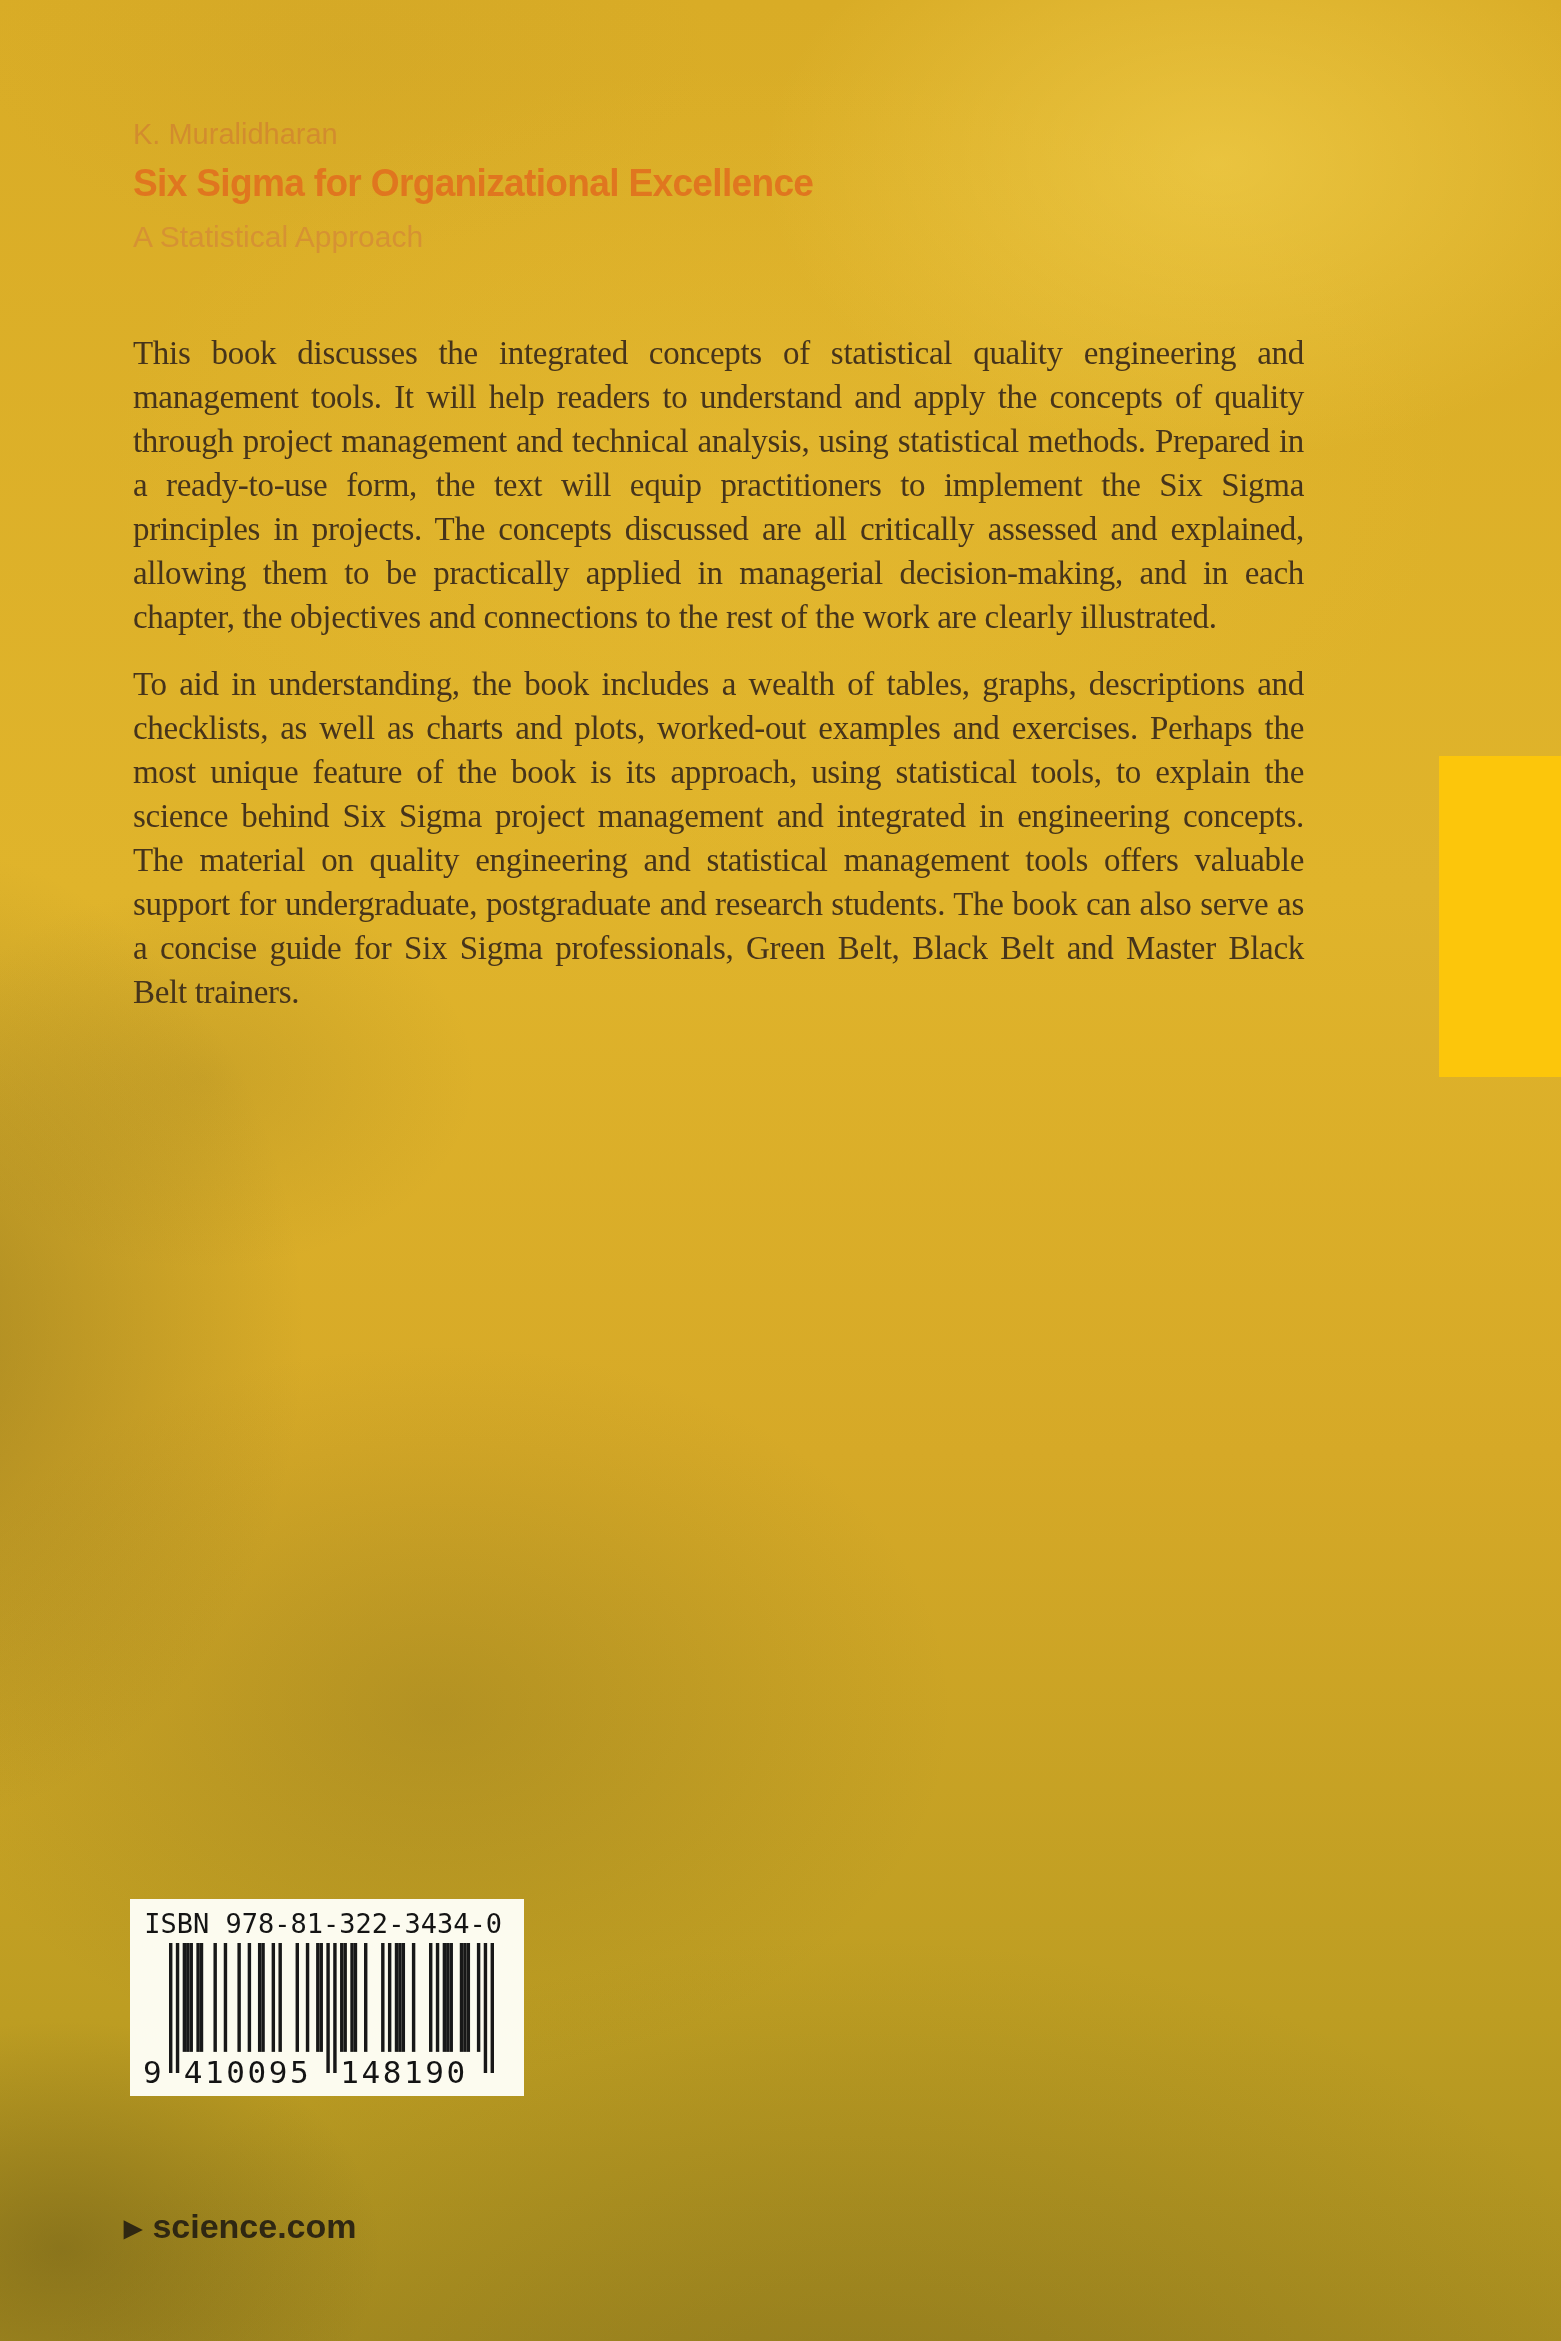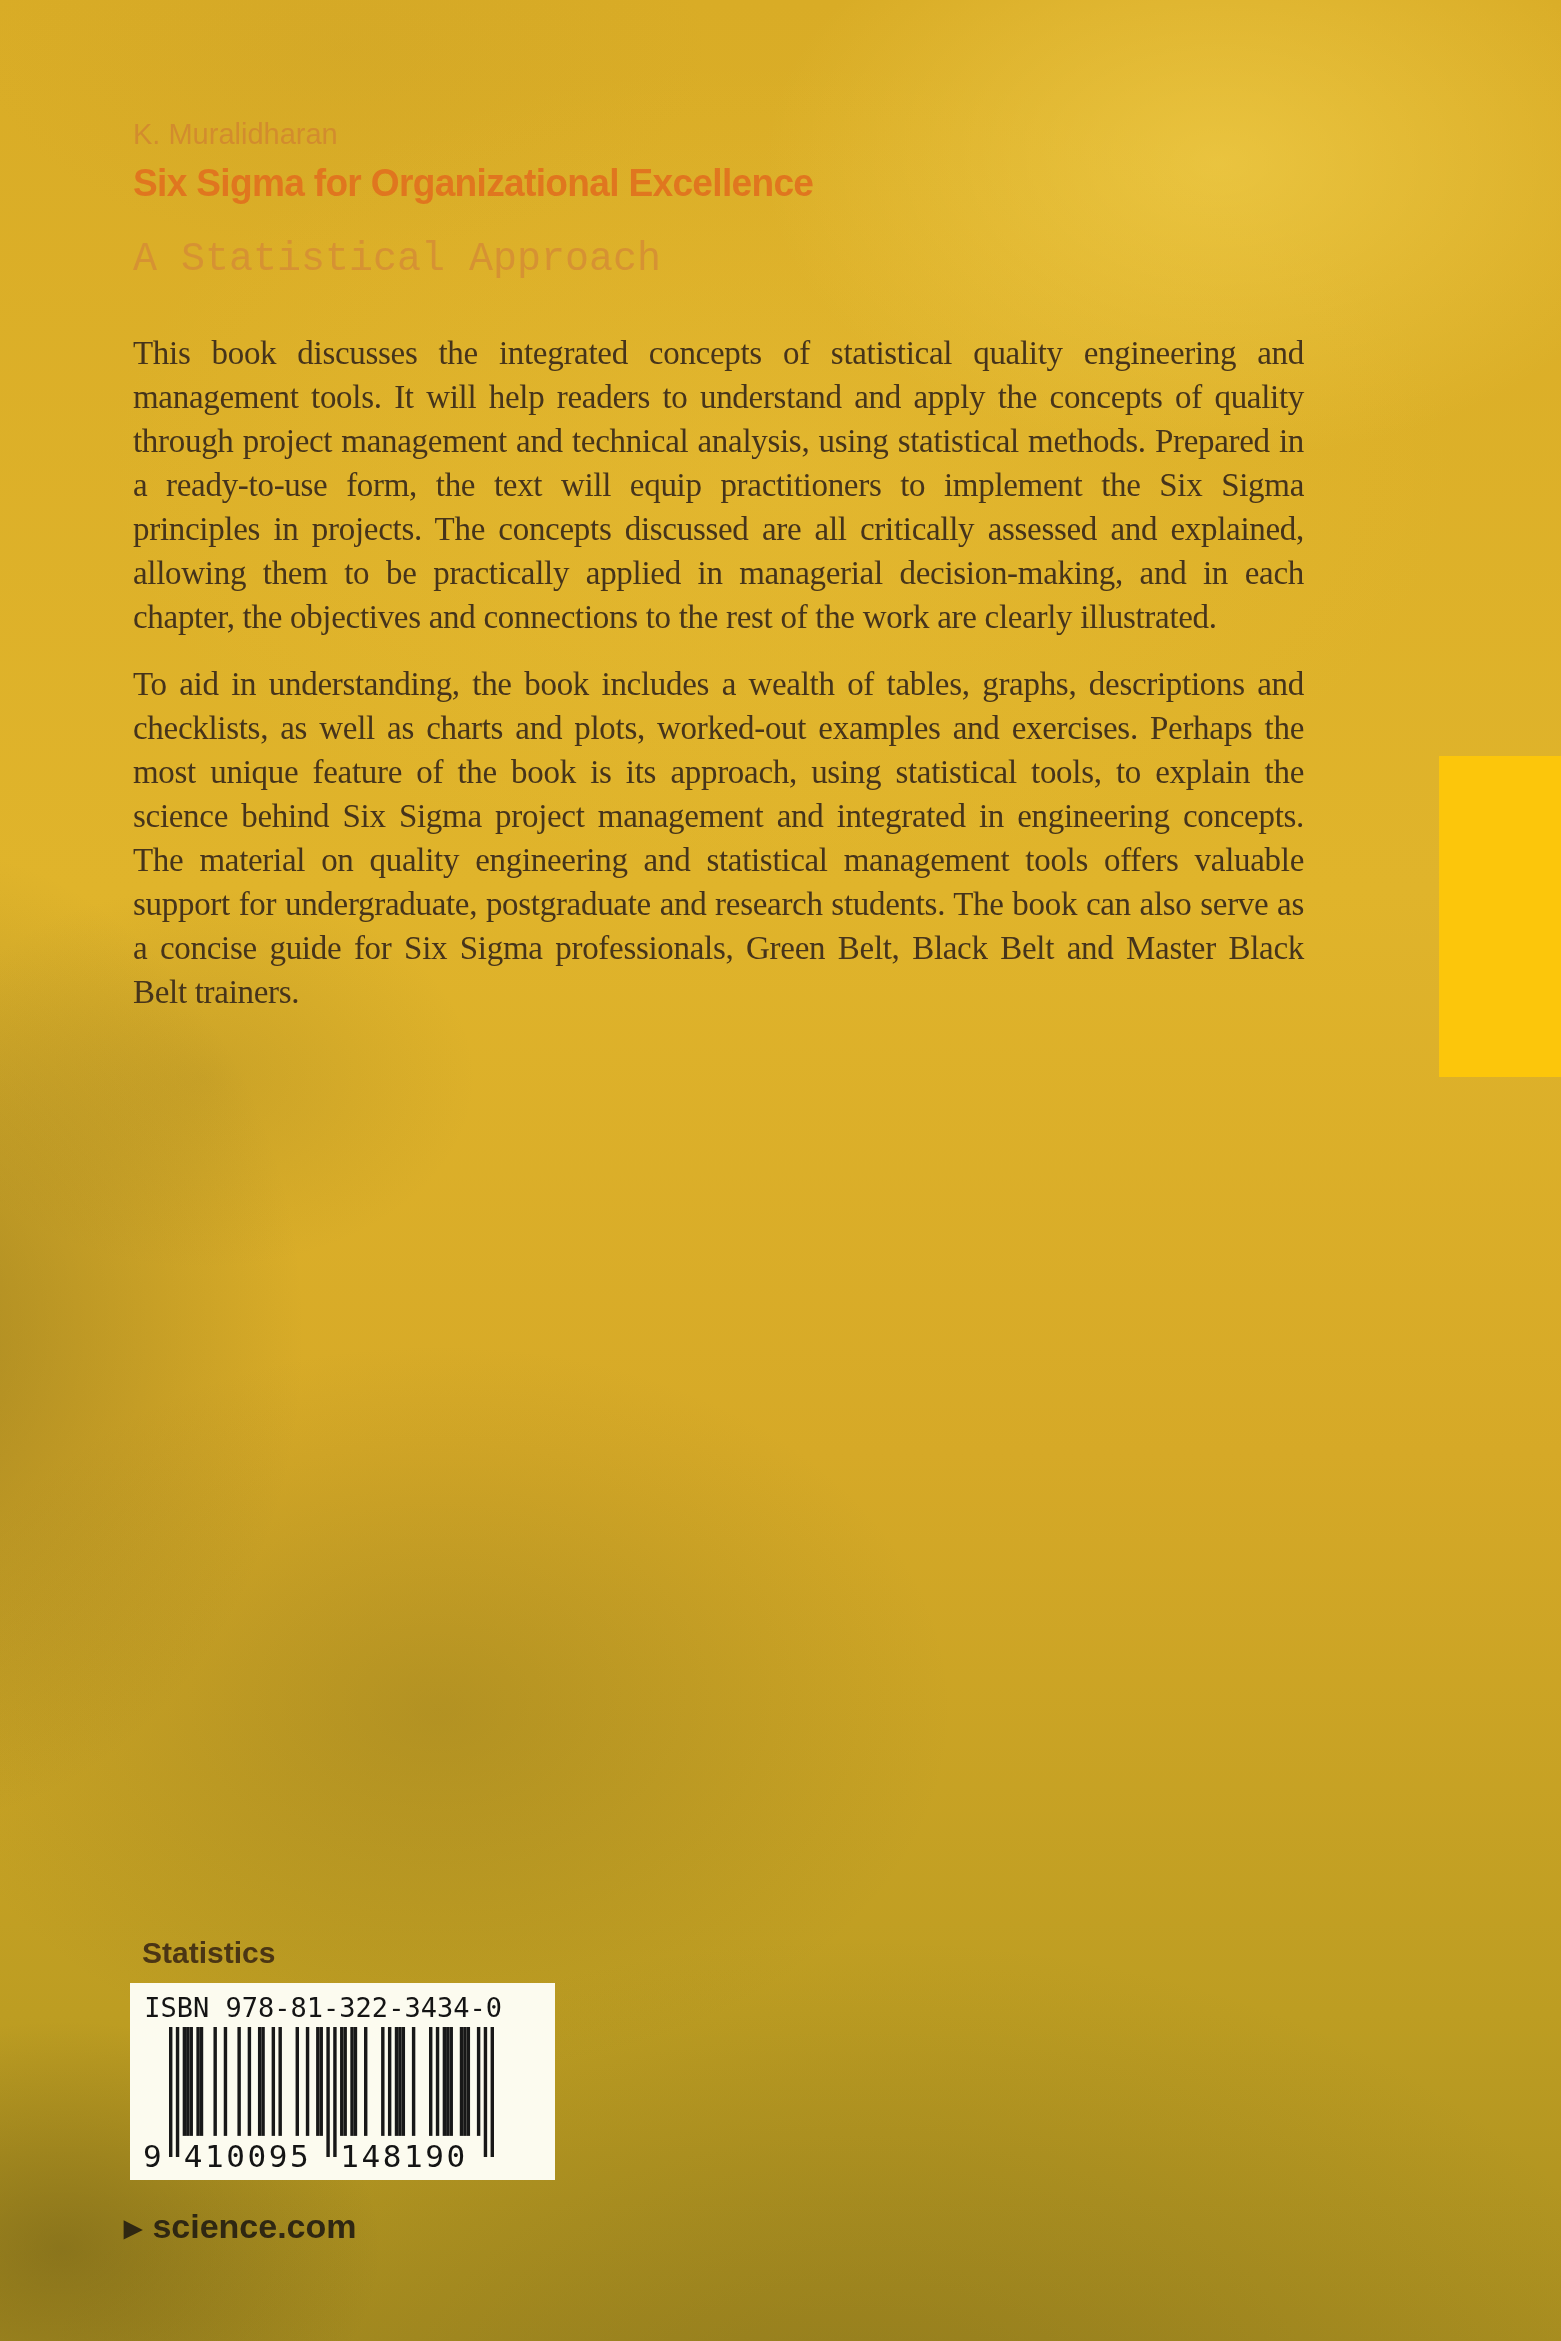--- a/index.html
+++ b/index.html
@@ -40,38 +40,38 @@
     letter-spacing:0px;white-space:nowrap;
   }
   .title{
     position:absolute;left:133px;top:161px;margin:0;
     font-family:"Liberation Sans",sans-serif;
     font-size:39px;font-weight:700;color:var(--accent-orange);
     letter-spacing:-0.7px;white-space:nowrap;
     transform:scaleX(.95);transform-origin:left top;
   }
   .subtitle{
-    position:absolute;left:133px;top:237px;
-    font-family:Liberation Mono, monospace;
-    font-size:40px;font-weight:400;color:var(--subtitle-orange);
+    position:absolute;left:133px;top:220px;
+    font-family:Liberation Sans, sans-serif;
+    font-size:30px;font-weight:400;color:var(--subtitle-orange);
     white-space:nowrap;
   }
   .blurb{
     position:absolute;left:133px;top:331px;width:1171px;
     font-size:33px;line-height:44px;color:var(--body-text);
     text-align:justify;letter-spacing:-0.3px;
   }
   .blurb p{margin:0 0 23.4px 0;}
   .category{
     position:absolute;left:142px;top:1936px;
     font-family:"Liberation Sans",sans-serif;
     font-size:30px;font-weight:700;color:var(--category-text);
   }
   .isbn-box{
-    position:absolute;left:130px;top:1983px;width:425px;height:197px;
+    position:absolute;left:130px;top:1899px;width:394px;height:197px;
     background:var(--barcode-panel);
   }
   .isbn-label{
     position:absolute;left:14.3px;top:9px;
     font-family:"DejaVu Sans Mono","Liberation Mono",monospace;
     font-size:27px;color:#141414;white-space:nowrap;
   }
   .barcode{
     position:absolute;left:39px;top:44px;width:325px;height:130px;
     fill:var(--barcode-ink);

